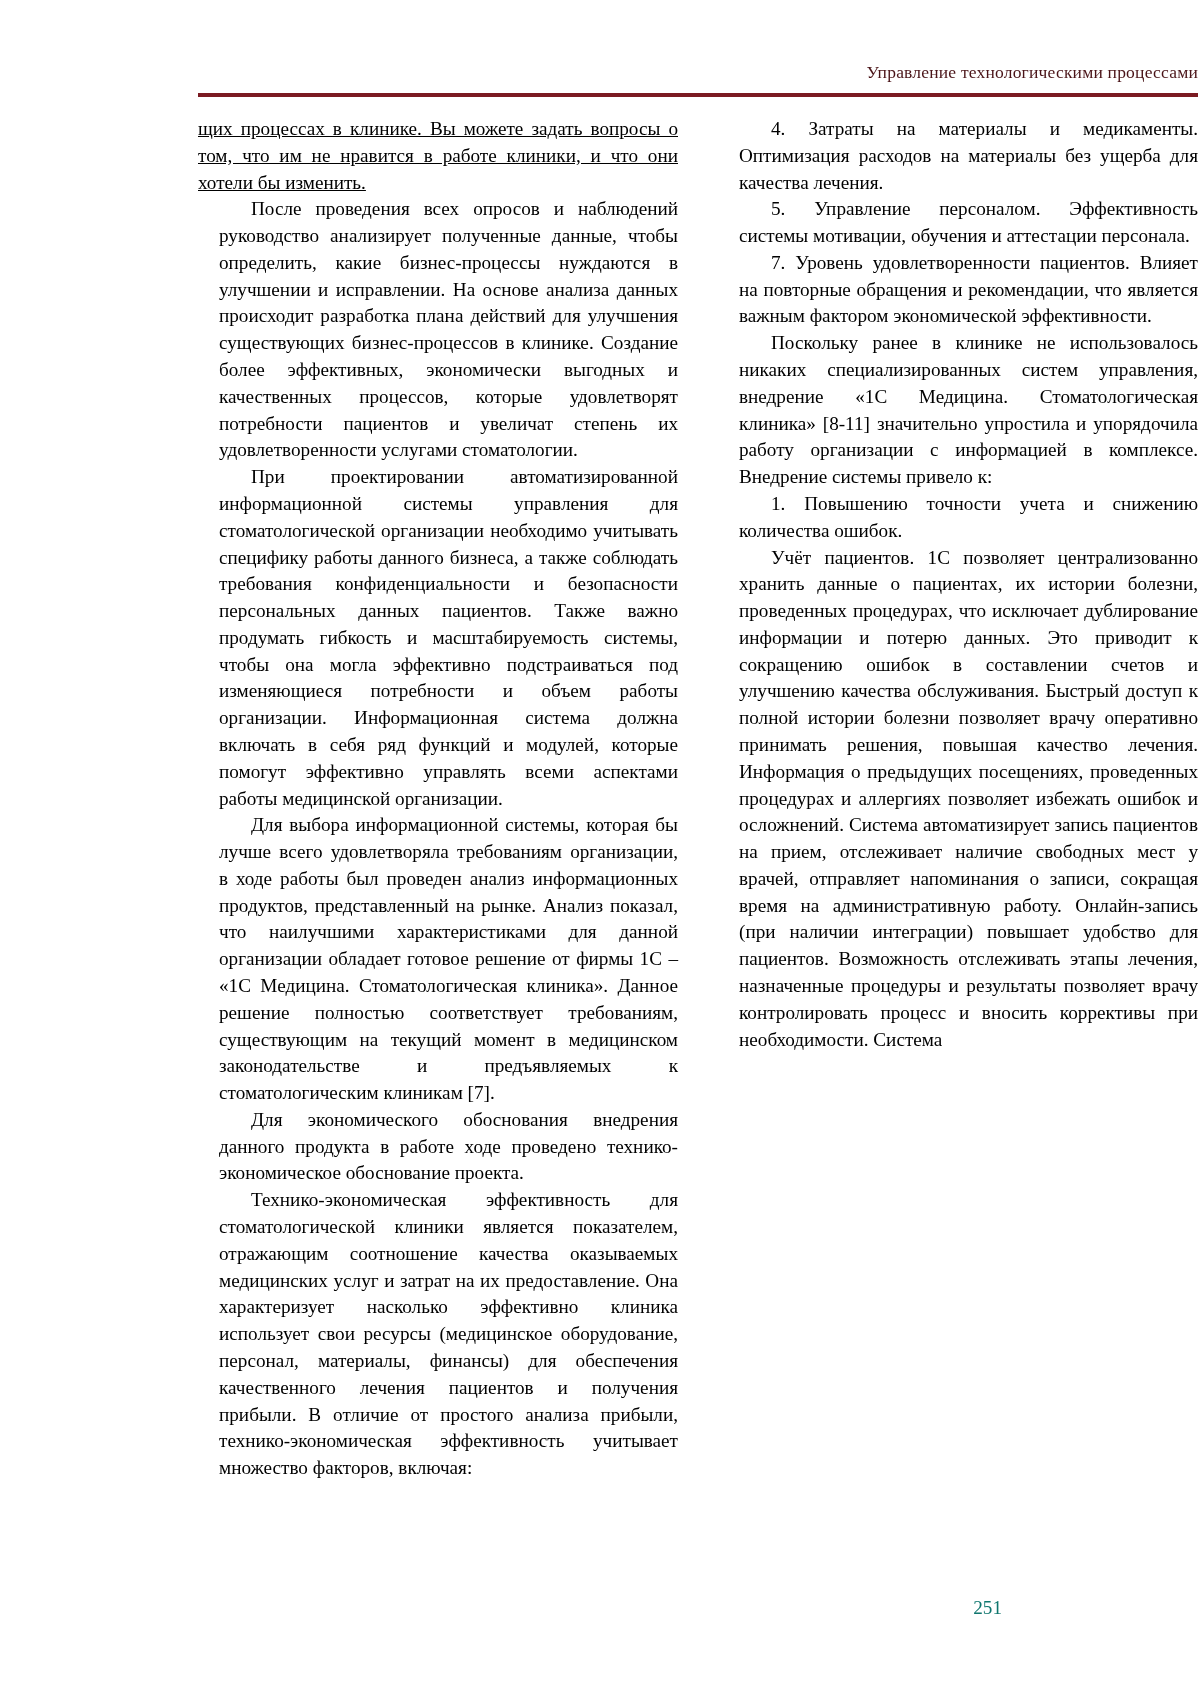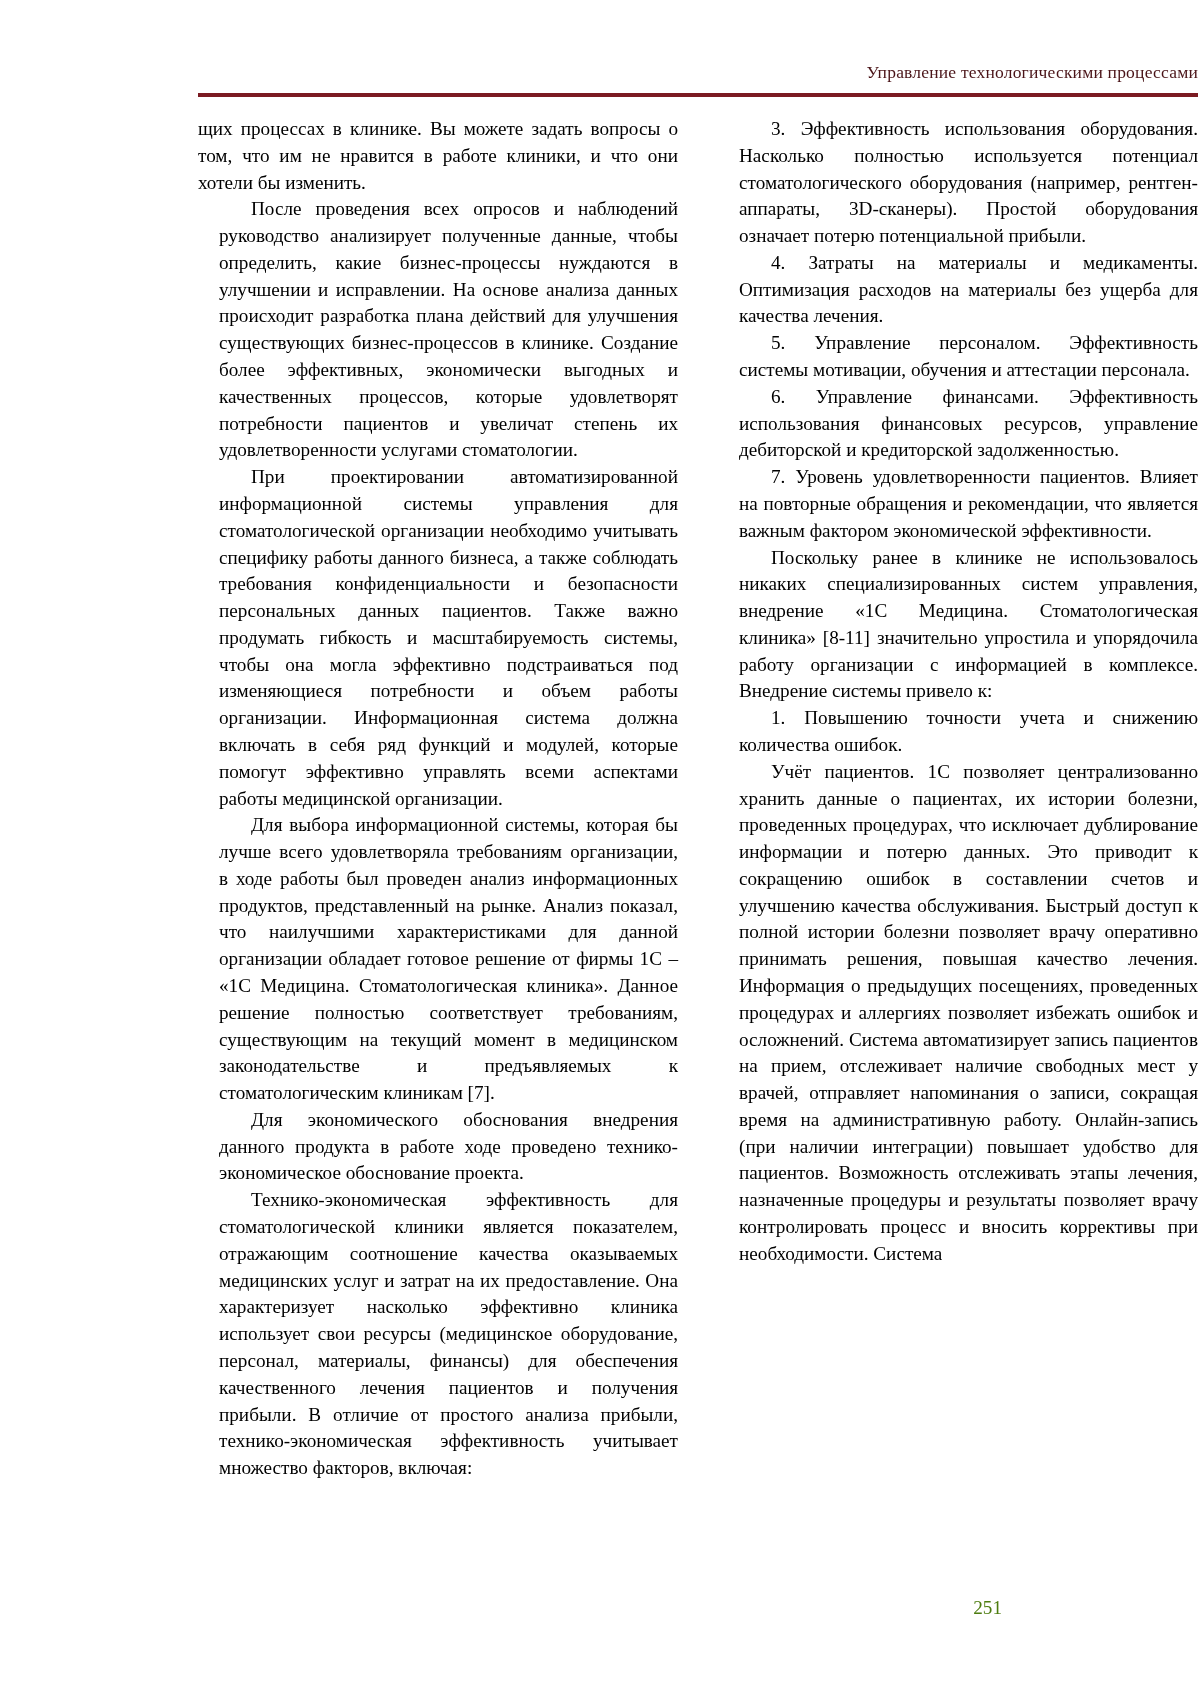--- a/index.html
+++ b/index.html
@@ -54,29 +54,30 @@
     text-align: justify;
     text-justify: inter-word;
     hyphens: manual;
   }
   p.ind {
     text-indent: 32px;
     margin-left: 21px;
   }
   p.noind {
     text-indent: 0;
+    text-decoration: underline;
   }
   .em {
   }
   .folio {
     position: absolute;
     bottom: 78px;
     right: 100px;
     font-size: 19.2px;
-    color: #4d7c0f;
+    color: #0f766e;
   }
 </style>
 </head>
 <body>
 
 <div class="page">
 
   <div class="header">Управление технологическими процессами</div>
   <div class="header-rule"></div>
 
@@ -85,24 +86,22 @@
     <div class="col">
       <p class="noind">щих процессах в клинике. Вы можете задать вопросы о том, что им не нравится в работе клиники, и что они хотели бы изменить.</p>
       <p class="ind">После проведения всех опросов и наблюдений руководство анализирует полученные данные, чтобы определить, какие бизнес-процессы нуждаются в улучшении и исправлении. На основе анализа данных происходит разработка плана действий для улучшения существующих бизнес-процессов в клинике. Создание более эффективных, экономически выгодных и качественных процессов, которые удовлетворят потребности пациентов и увеличат степень их удовлетворенности услугами стоматологии.</p>
       <p class="ind">При проектировании автоматизированной информационной системы управления для стоматологической организации необходимо учитывать специфику работы данного бизнеса, а также соблюдать требования конфиденциальности и безопасности персональных данных пациентов. Также важно продумать гибкость и масштабируемость системы, чтобы она могла эффективно подстраиваться под изменяющиеся потребности и объем работы организации. Информационная система должна включать в себя ряд функций и модулей, которые помогут эффективно управлять всеми аспектами работы медицинской организации.</p>
       <p class="ind">Для выбора информационной системы, которая бы лучше всего удовлетворяла требованиям организации, в ходе работы был проведен анализ информационных продуктов, представленный на рынке. Анализ показал, что наилучшими характеристиками для данной организации обладает готовое решение от фирмы 1С – «1С Медицина. Стоматологическая клиника». Данное решение полностью соответствует требованиям, существующим на текущий момент в медицинском законодательстве и предъявляемых к стоматологическим клиникам [7].</p>
       <p class="ind">Для экономического обоснования внедрения данного продукта в работе ходе проведено технико-экономическое обоснование проекта.</p>
       <p class="ind">Технико-экономическая эффективность для стоматологической клиники является показателем, отражающим соотношение качества оказываемых медицинских услуг и затрат на их предоставление. Она характеризует насколько эффективно клиника использует свои ресурсы (медицинское оборудование, персонал, материалы, финансы) для обеспечения качественного лечения пациентов и получения прибыли. В отличие от простого анализа прибыли, технико-экономическая эффективность учитывает множество факторов, включая:</p>
     </div>
 
     <div class="col">
-      <p class="ind">3. Эффективность использования оборудования. Насколько полностью используется потенциал стоматологического оборудования (например, рентген-аппараты, 3D-сканеры). Простой оборудования означает потерю потенциальной прибыли.</p>
       <p class="ind">4. Затраты на материалы и медикаменты. Оптимизация расходов на материалы без ущерба для качества лечения.</p>
       <p class="ind">5. Управление персоналом. Эффективность системы мотивации, обучения и аттестации персонала.</p>
-      <p class="ind">6. Управление финансами. Эффективность использования финансовых ресурсов, управление дебиторской и кредиторской задолженностью.</p>
       <p class="ind">7. Уровень удовлетворенности пациентов. Влияет на повторные обращения и рекомендации, что является важным фактором экономической эффективности.</p>
       <p class="ind">Поскольку ранее в клинике не использовалось никаких специализированных систем управления, внедрение «1С Медицина. Стоматологическая клиника» [8-11] значительно упростила и упорядочила работу организации с информацией в комплексе. Внедрение системы привело к:</p>
       <p class="ind">1. Повышению точности учета и снижению количества ошибок.</p>
       <p class="ind"><span class="em">Учёт пациентов.</span><span> 1С позволяет централизованно хранить данные о пациентах, их истории болезни, проведенных процедурах, что исключает дублирование информации и потерю данных. Это приводит к сокращению ошибок в составлении счетов и улучшению качества обслуживания. Быстрый доступ к полной истории болезни позволяет врачу оперативно принимать решения, повышая качество лечения.  Информация о предыдущих посещениях, проведенных процедурах и аллергиях позволяет избежать ошибок и осложнений. Система автоматизирует запись пациентов на прием, отслеживает наличие свободных мест у врачей, отправляет напоминания о записи, сокращая время на административную работу.  Онлайн-запись (при наличии интеграции) повышает удобство для пациентов. Возможность отслеживать этапы лечения, назначенные процедуры и результаты позволяет врачу контролировать процесс и вносить коррективы при необходимости. Система</span></p>
     </div>
 
   </div>
 
   <div class="folio">251</div>
 

